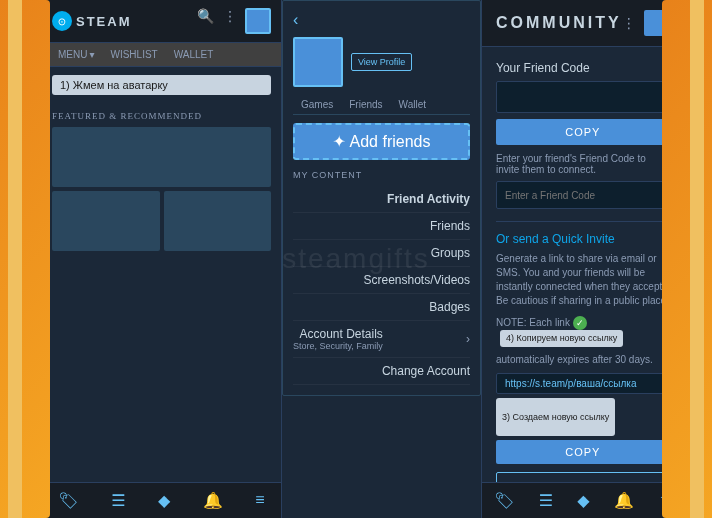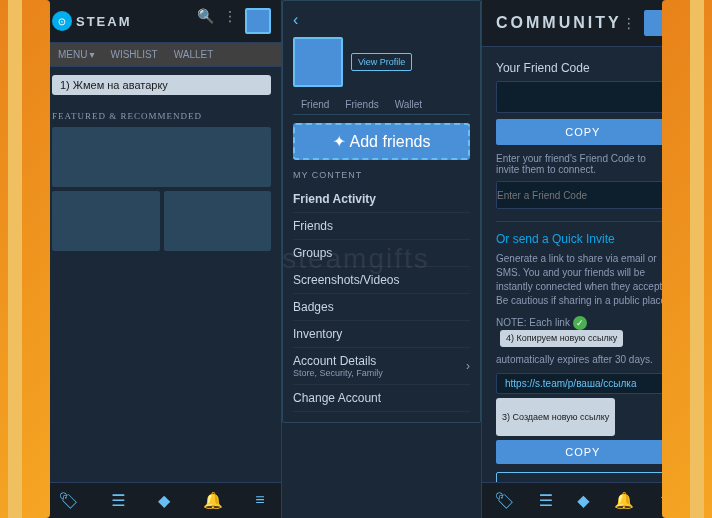--- a/index.html
+++ b/index.html
@@ -276,20 +276,21 @@
       font-size: 9px;
       letter-spacing: 1px;
       margin-bottom: 6px;
     }
     .content-menu-item {
       color: #c7d5e0;
       font-size: 12px;
       padding: 6px 0;
       cursor: pointer;
       border-bottom: 1px solid rgba(255,255,255,0.05);
+      text-align: right;
     }
     .content-menu-item.bold {
       font-weight: bold;
     }
     .account-item {
       display: flex;
       justify-content: space-between;
       align-items: center;
     }
     .account-sub {
@@ -375,21 +376,21 @@
     .enter-code-label {
       color: #8b9bb4;
       font-size: 10px;
       margin-bottom: 6px;
     }
     .enter-code-input {
       width: 100%;
       background: #0d1f2d;
       border: 1px solid #2a3f5f;
       color: #8b9bb4;
-      padding: 6px 0;
+      padding: 6px 8px;
       font-size: 10px;
       border-radius: 2px;
       height: 28px;
       margin-bottom: 12px;
     }
     .divider {
       border: none;
       border-top: 1px solid #2a3f5f;
       margin-bottom: 10px;
     }
@@ -568,38 +569,37 @@
       
       <div class="profile-avatar-area">
         <div class="profile-avatar"></div>
         <button class="view-profile-btn">View Profile</button>
       </div>
 
       
 
       
       <div class="profile-tabs">
-        <span class="profile-tab">Friend</span>
+        <span class="profile-tab">Games</span>
         <span class="profile-tab">Friends</span>
         <span class="profile-tab">Wallet</span>
       </div>
 
       
       <button class="add-friends-btn">✦  Add friends</button>
 
       
       <div class="my-content-label">MY CONTENT</div>
 
       
       <div class="content-menu-item bold">Friend Activity</div>
       <div class="content-menu-item">Friends</div>
       <div class="content-menu-item">Groups</div>
       <div class="content-menu-item">Screenshots/Videos</div>
       <div class="content-menu-item">Badges</div>
-      <div class="content-menu-item">Inventory</div>
 
       
       <div class="content-menu-item account-item">
         <div>
           <div>Account Details</div>
           <div class="account-sub">Store, Security, Family</div>
         </div>
         <span class="arrow-right">›</span>
       </div>
 

